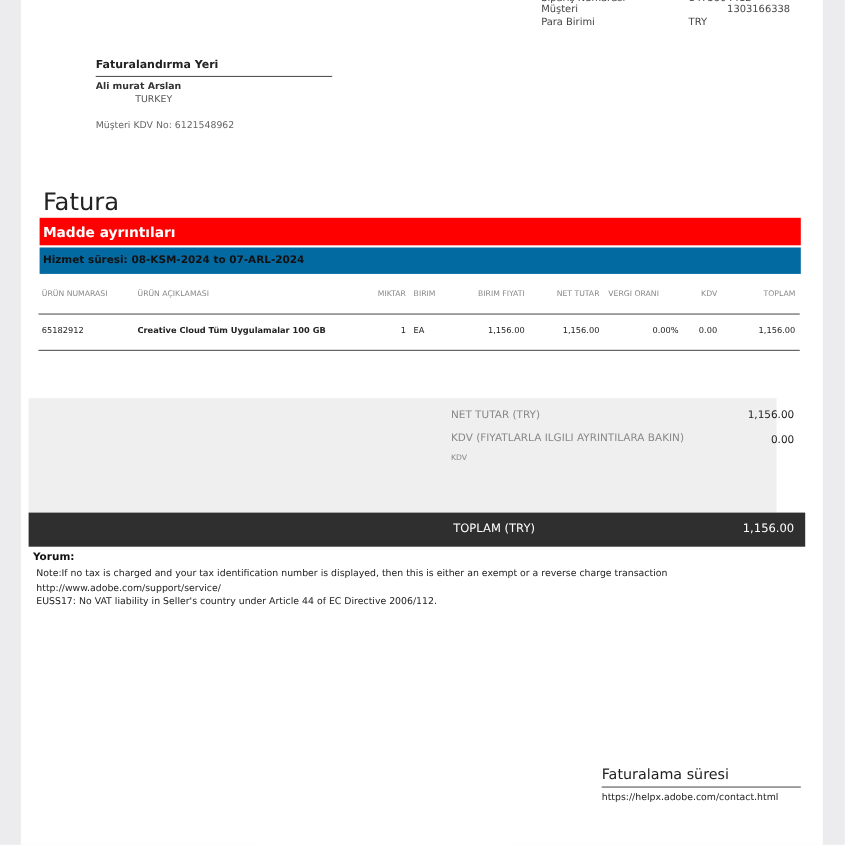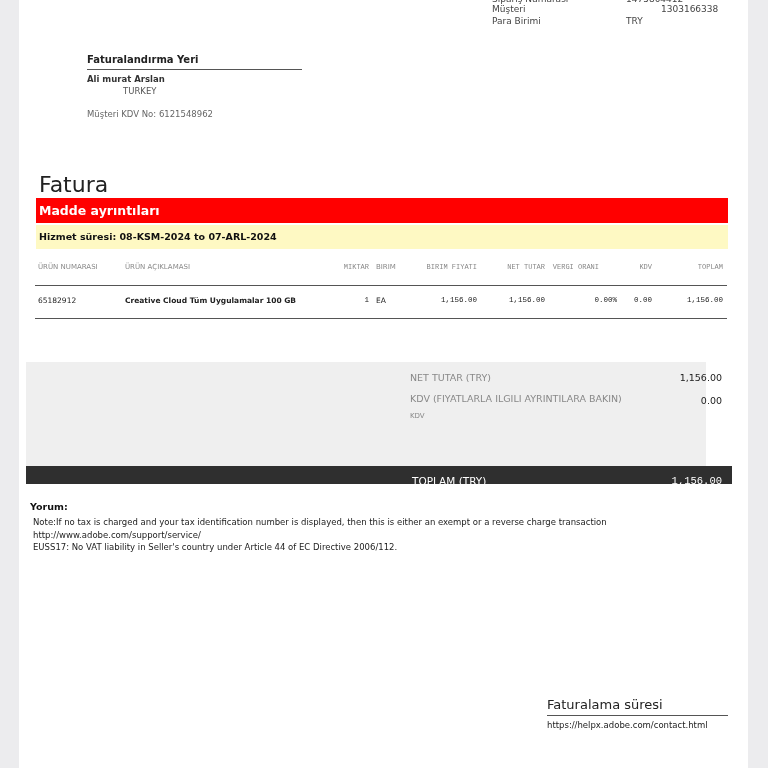--- a/index.html
+++ b/index.html
@@ -6,31 +6,31 @@
   body { width:768px; height:768px; overflow:hidden; background:#ececee; font-family:"DejaVu Sans", sans-serif; color:#222; position:relative; }
   .page { position:absolute; left:19px; top:0; width:729px; height:768px; background:#fff; }
   .abs { position:absolute; }
   .meta-row { position:absolute; font-size:9px; color:#444; }
   .bill-title { left:68px; top:54px; width:215px; font-size:10px; font-weight:bold; padding-bottom:4px; border-bottom:1px solid #555; }
   .bill-name { left:68px; top:74px; font-size:8.5px; font-weight:bold; color:#333; }
   .bill-country { left:68px; top:86px; font-size:8.5px; color:#555;margin-left:36px; }
   .bill-vat { left:68px; top:109px; font-size:8.5px; color:#666; }
   .doc-title { left:20px; top:172px; font-size:22px; color:#222; font-weight:normal; }
   .red-bar { left:17px; top:198px; width:692px; height:25px; background:#ff0000; color:#fff; font-size:12.5px; font-weight:bold; line-height:25px; padding-left:3px; box-sizing:border-box; }
-  .gray-bar { left:17px; top:225px; width:692px; height:24px; background:#fef9c3; color:#111; font-size:9.5px; font-weight:bold; line-height:24px; padding-left:3px; box-sizing:border-box; }
+  .gray-bar { left:17px; top:225px; width:692px; height:24px; background:#0369a1; color:#111; font-size:9.5px; font-weight:bold; line-height:24px; padding-left:3px; box-sizing:border-box; }
   .th { position:absolute; top:263px; font-size:7px; color:#888; }
   .hr { position:absolute; left:16px; width:692px; height:0; border-top:1px solid #555; }
   .td { position:absolute; top:296px; font-size:7.5px; color:#222; }
   .td.bold { font-weight:bold; }
-  .r { text-align:right;font-family:Liberation Mono, monospace; }
+  .r { text-align:right; }
   .tot-title { left:12px; top:341px; font-size:16px; color:#222; }
   .tot-box { left:7px; top:362px; width:680px; height:104px; background:#efefef; }
   .tot-label { position:absolute; font-size:9.5px; color:#888; }
   .tot-val { position:absolute; font-size:9.5px; color:#222; text-align:right; width:100px; }
-  .tot-dark { left:7px; top:466px; width:706px; height:18px; background:#2f2f2f; color:#fff; }
+  .tot-dark { left:7px; top:466px; width:706px; height:31px; background:#2f2f2f; color:#fff; }
   .comments-title { left:11px; top:501px; font-size:9.5px; font-weight:bold; color:#111; }
   .comment { position:absolute; left:14px; font-size:8.5px; color:#222; }
   .contact-title { left:528px; top:697px; width:181px; font-size:13px; color:#222; padding-bottom:3px; border-bottom:1px solid #555; }
   .contact-link { left:528px; top:720px; font-size:8.5px; color:#222; }
 </style>
 </head>
 <body>
 
 <div class="page">
 

